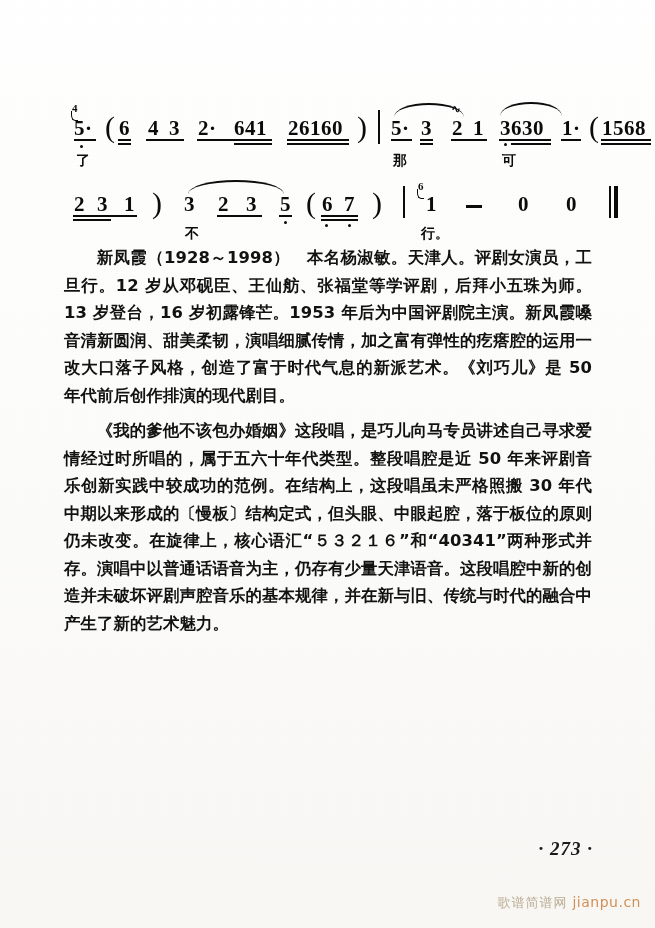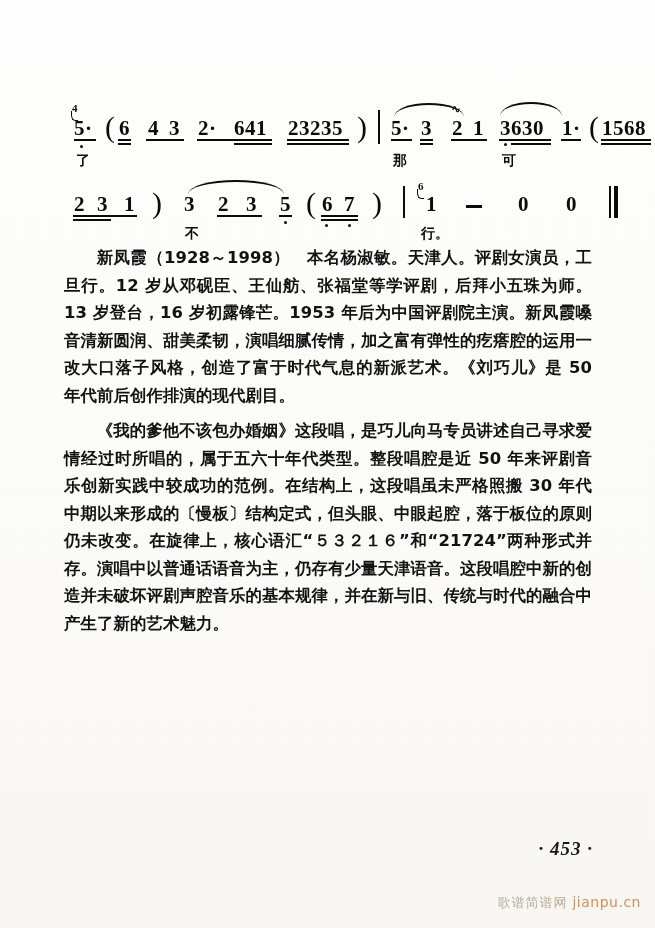--- a/index.html
+++ b/index.html
@@ -232,21 +232,21 @@
 
       <span class="note" style="left:103px; top:20px;">3</span>
       <span class="beam" style="left:80px; top:41px; width:38px;"></span>
 
       <span class="note" style="left:132px; top:20px;">2·</span>
 
       <span class="note" style="left:168px; top:20px;">641</span>
       <span class="beam" style="left:131px; top:41px; width:75px;"></span>
       <span class="beam2" style="left:168px; top:45px; width:38px;"></span>
 
-      <span class="note" style="left:222px; top:20px;">23235</span>
+      <span class="note" style="left:222px; top:20px;">26160</span>
       <span class="beam" style="left:221px; top:41px; width:62px;"></span>
       <span class="beam2" style="left:221px; top:45px; width:62px;"></span>
 
       <span class="paren" style="left:291px; top:14px;">)</span>
 
       <span class="barline" style="left:312px; top:12px; height:34px;"></span>
 
       <span class="slur" style="left:328px; top:5px; width:70px;"></span>
 
       <span class="note" style="left:325px; top:20px;">5·</span>
@@ -334,23 +334,23 @@
 
       <span class="note" style="left:500px; top:14px;">0</span>
 
       <span class="final-bar-thin" style="left:543px; top:6px; height:32px;"></span>
       <span class="final-bar-thick" style="left:548px; top:6px; height:32px;"></span>
     </div>
   </div>
 
   <div class="body-text">
     <p class="para"><span class="bio-name">新凤霞（1928～1998）</span><span>　本名杨淑敏。天津人。评剧女演员，工旦行。12 岁从邓砚臣、王仙舫、张福堂等学评剧，后拜小五珠为师。13 岁登台，16 岁初露锋芒。1953 年后为中国评剧院主演。新凤霞嗓音清新圆润、甜美柔韧，演唱细腻传情，加之富有弹性的疙瘩腔的运用一改大口落子风格，创造了富于时代气息的新派艺术。《刘巧儿》是 50 年代前后创作排演的现代剧目。</span></p>
-    <p class="para">《我的爹他不该包办婚姻》这段唱，是巧儿向马专员讲述自己寻求爱情经过时所唱的，属于五六十年代类型。整段唱腔是近 50 年来评剧音乐创新实践中较成功的范例。在结构上，这段唱虽未严格照搬 30 年代中期以来形成的〔慢板〕结构定式，但头眼、中眼起腔，落于板位的原则仍未改变。在旋律上，核心语汇“５３２１６”和“21724”两种形式并存。演唱中以普通话语音为主，仍存有少量天津语音。这段唱腔中新的创造并未破坏评剧声腔音乐的基本规律，并在新与旧、传统与时代的融合中产生了新的艺术魅力。</p>
+    <p class="para">《我的爹他不该包办婚姻》这段唱，是巧儿向马专员讲述自己寻求爱情经过时所唱的，属于五六十年代类型。整段唱腔是近 50 年来评剧音乐创新实践中较成功的范例。在结构上，这段唱虽未严格照搬 30 年代中期以来形成的〔慢板〕结构定式，但头眼、中眼起腔，落于板位的原则仍未改变。在旋律上，核心语汇“５３２１６”和“40341”两种形式并存。演唱中以普通话语音为主，仍存有少量天津语音。这段唱腔中新的创造并未破坏评剧声腔音乐的基本规律，并在新与旧、传统与时代的融合中产生了新的艺术魅力。</p>
   </div>
 
-  <div class="page-number">· 453 ·</div>
+  <div class="page-number">· 273 ·</div>
 
   <div class="watermark">
     <span class="wm-cn">歌谱简谱网</span>
     <span class="wm-en">jianpu.cn</span>
   </div>
 
 </div>
 
 </body></html>

